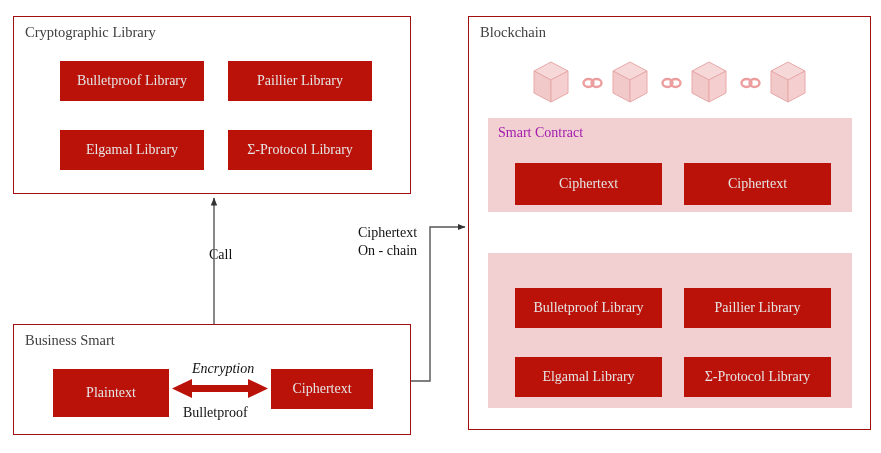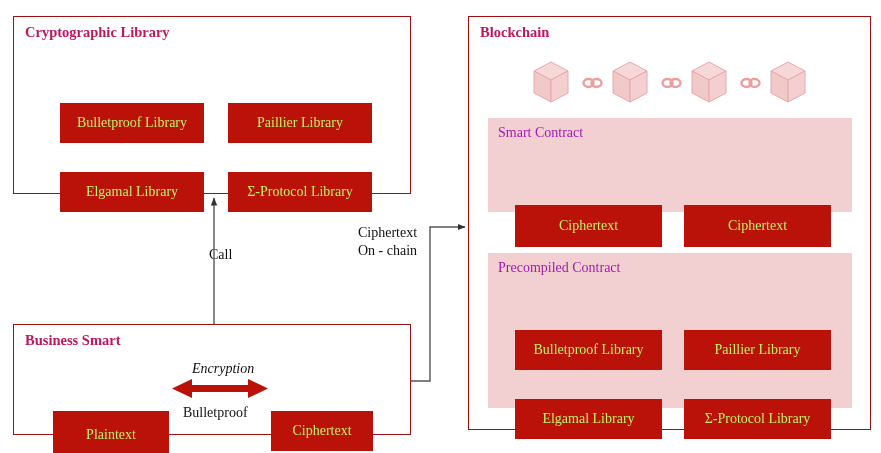--- a/index.html
+++ b/index.html
@@ -17,36 +17,34 @@
   }
   .panel {
     position: absolute;
     border: 1.5px solid #A01010;
     background: #ffffff;
     box-sizing: border-box;
   }
   .panel-title {
     position: absolute;
     font-size: 14.5px;
-    color: #be185d;
+    color: #404040;
     white-space: nowrap;
-    font-weight: bold;
   }
   .redbox {
     position: absolute;
     background: #BA1209;
-    color: #bef264;
+    color: #e5e5e5;
     font-size: 14px;
     display: flex;
     align-items: center;
     justify-content: center;
     box-sizing: border-box;
     text-align: center;
     line-height: 1.1;
-    margin-top: 42px;
   }
   .pinkpanel {
     position: absolute;
     background: #F2CFD0;
     box-sizing: border-box;
   }
   .sub-title {
     position: absolute;
     font-size: 14px;
     color: #a21caf;
@@ -92,21 +90,20 @@
 
   <div class="panel" style="left:468px; top:16px; width:403px; height:414px;"></div>
   <div class="panel-title" style="left:480px; top:24px;">Blockchain</div>
 
   <div class="pinkpanel" style="left:488px; top:118px; width:364px; height:94px;"></div>
   <div class="sub-title" style="left:498px; top:125px;">Smart Contract</div>
   <div class="redbox" style="left:515px; top:163px; width:147px; height:42px;">Ciphertext</div>
   <div class="redbox" style="left:684px; top:163px; width:147px; height:42px;">Ciphertext</div>
 
   <div class="pinkpanel" style="left:488px; top:253px; width:364px; height:155px;"></div>
-  <div class="sub-title" style="left:498px; top:260px;">Precompiled Contract</div>
   <div class="redbox" style="left:515px; top:288px; width:147px; height:40px;">Bulletproof Library</div>
   <div class="redbox" style="left:684px; top:288px; width:147px; height:40px;">Paillier Library</div>
   <div class="redbox" style="left:515px; top:357px; width:147px; height:40px;">Elgamal Library</div>
   <div class="redbox" style="left:684px; top:357px; width:147px; height:40px;">Σ-Protocol Library</div>
 
   <div class="conn-label" style="left:209px; top:246px;">Call</div>
   <div class="conn-label" style="left:358px; top:224px;">
     <span>Ciphertext</span><br>
     <span>On - chain</span>
   </div>

